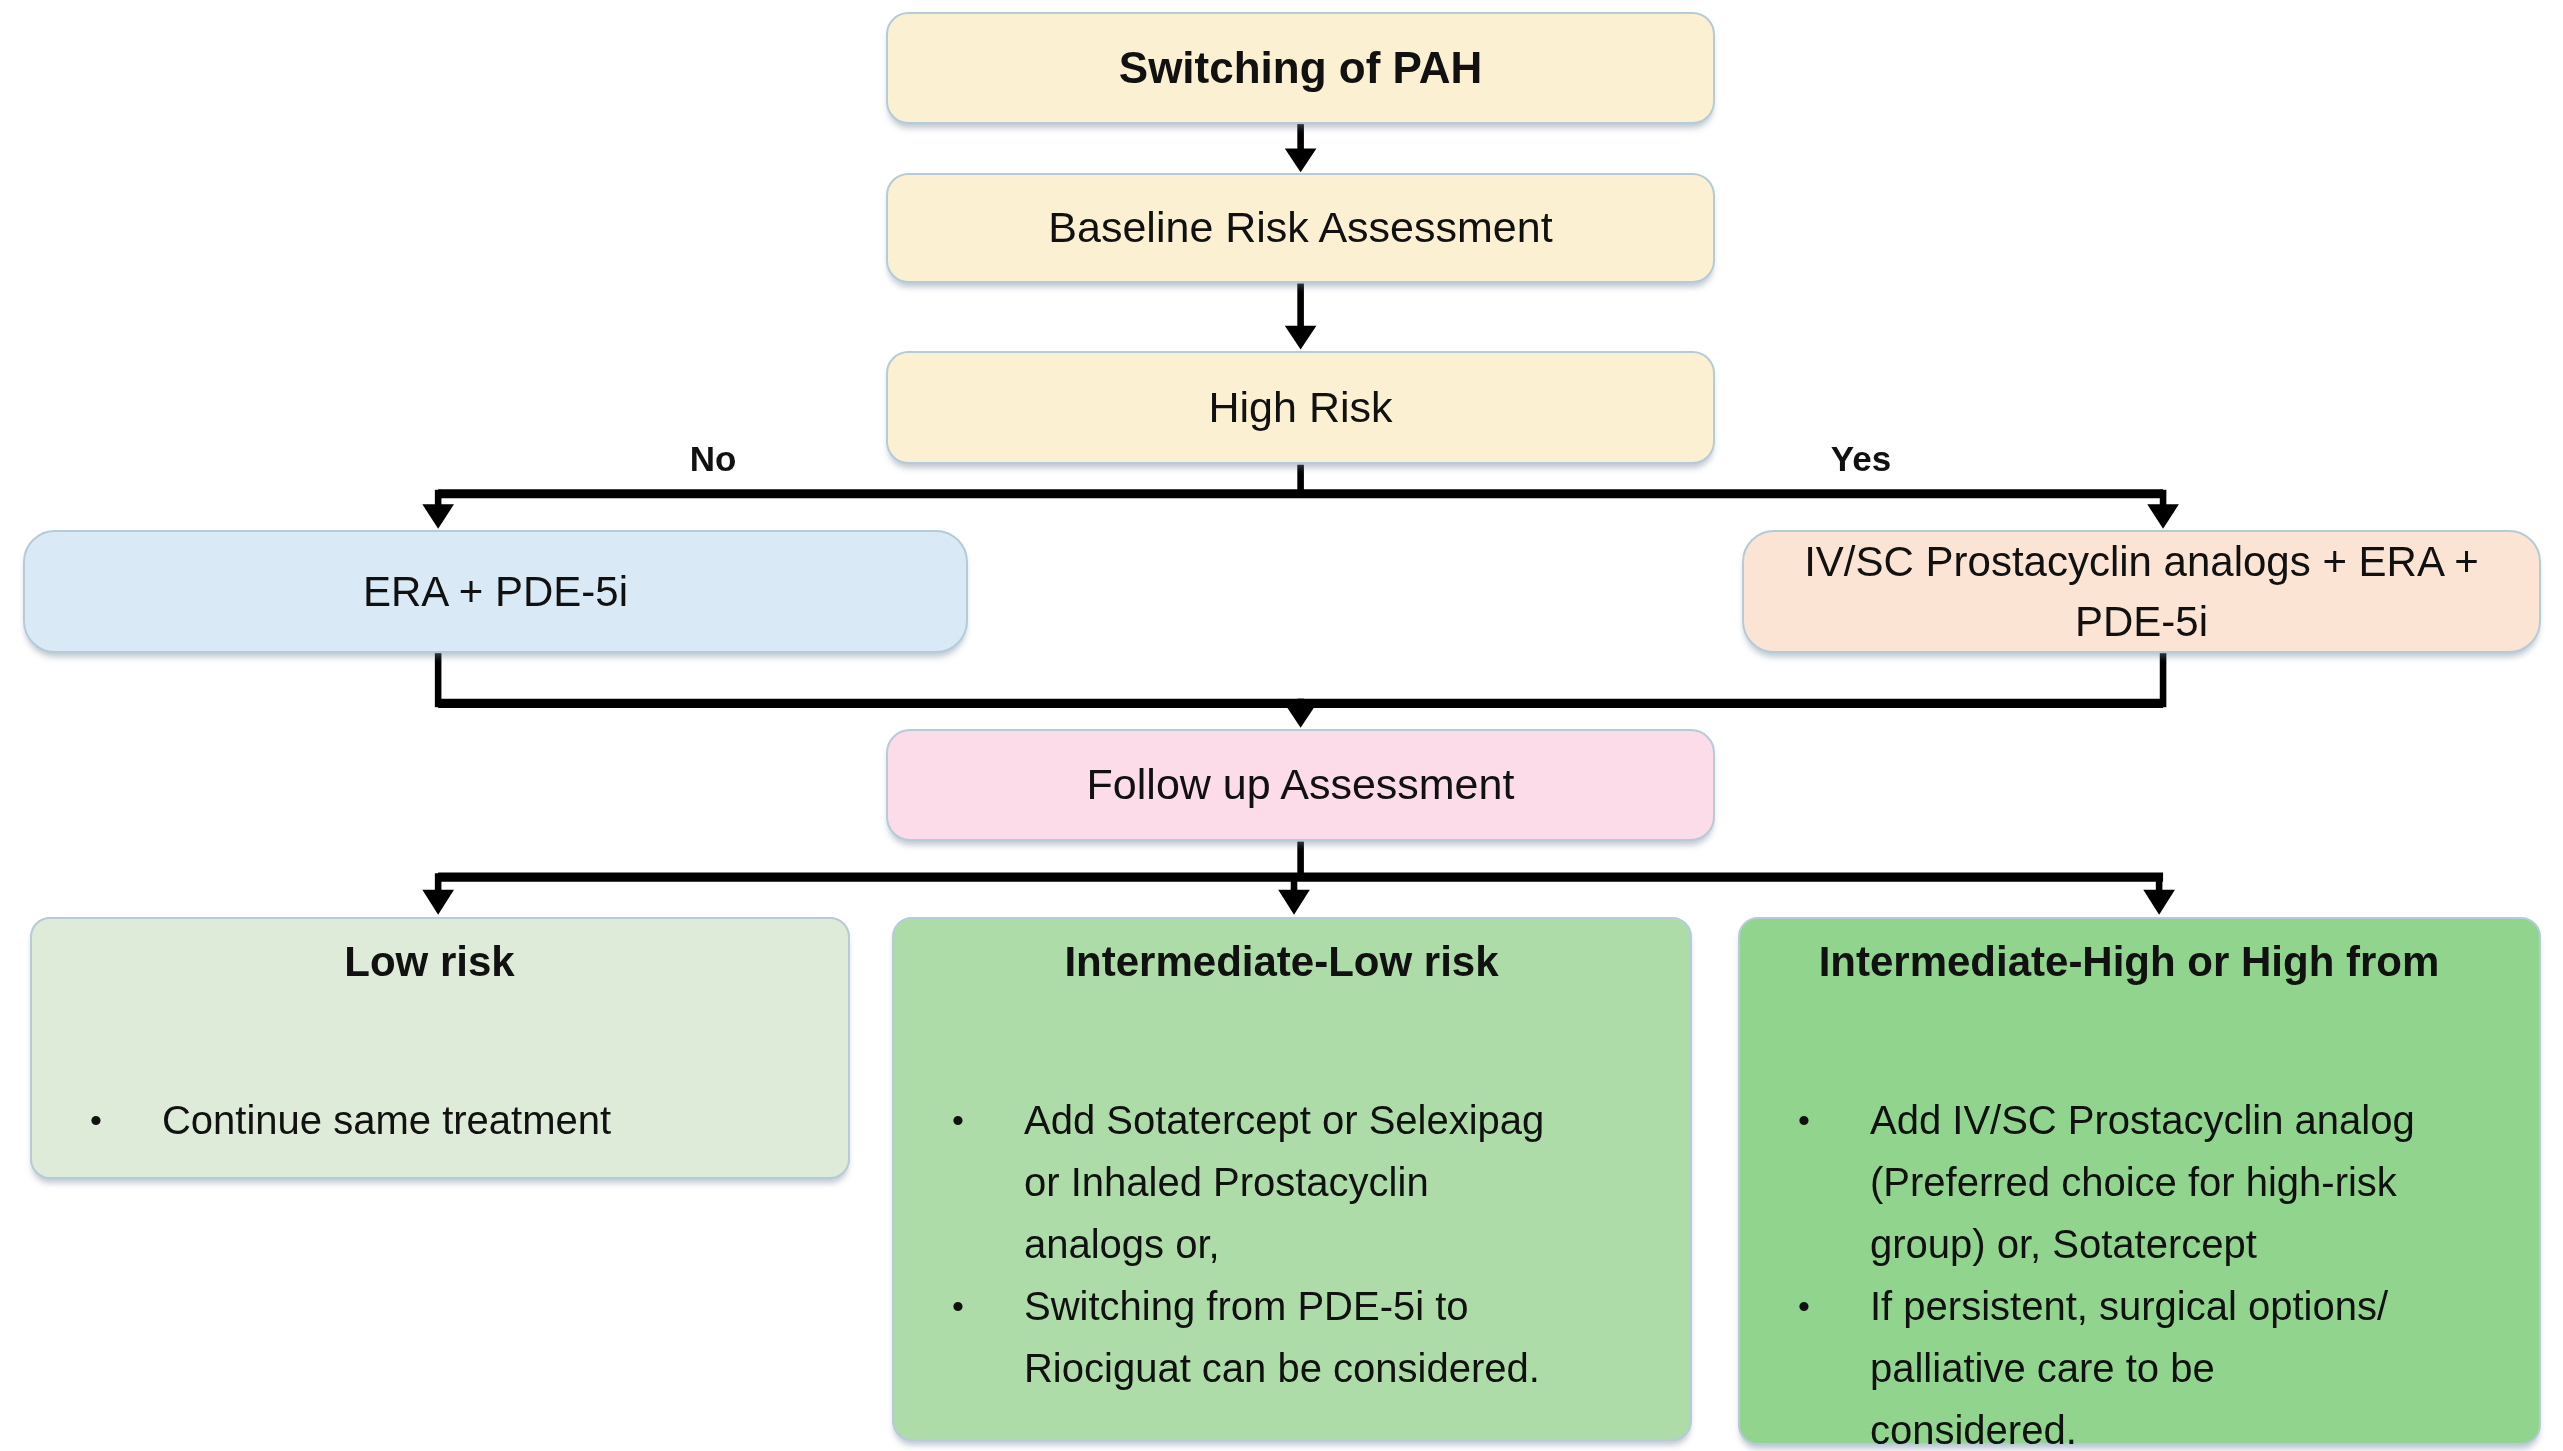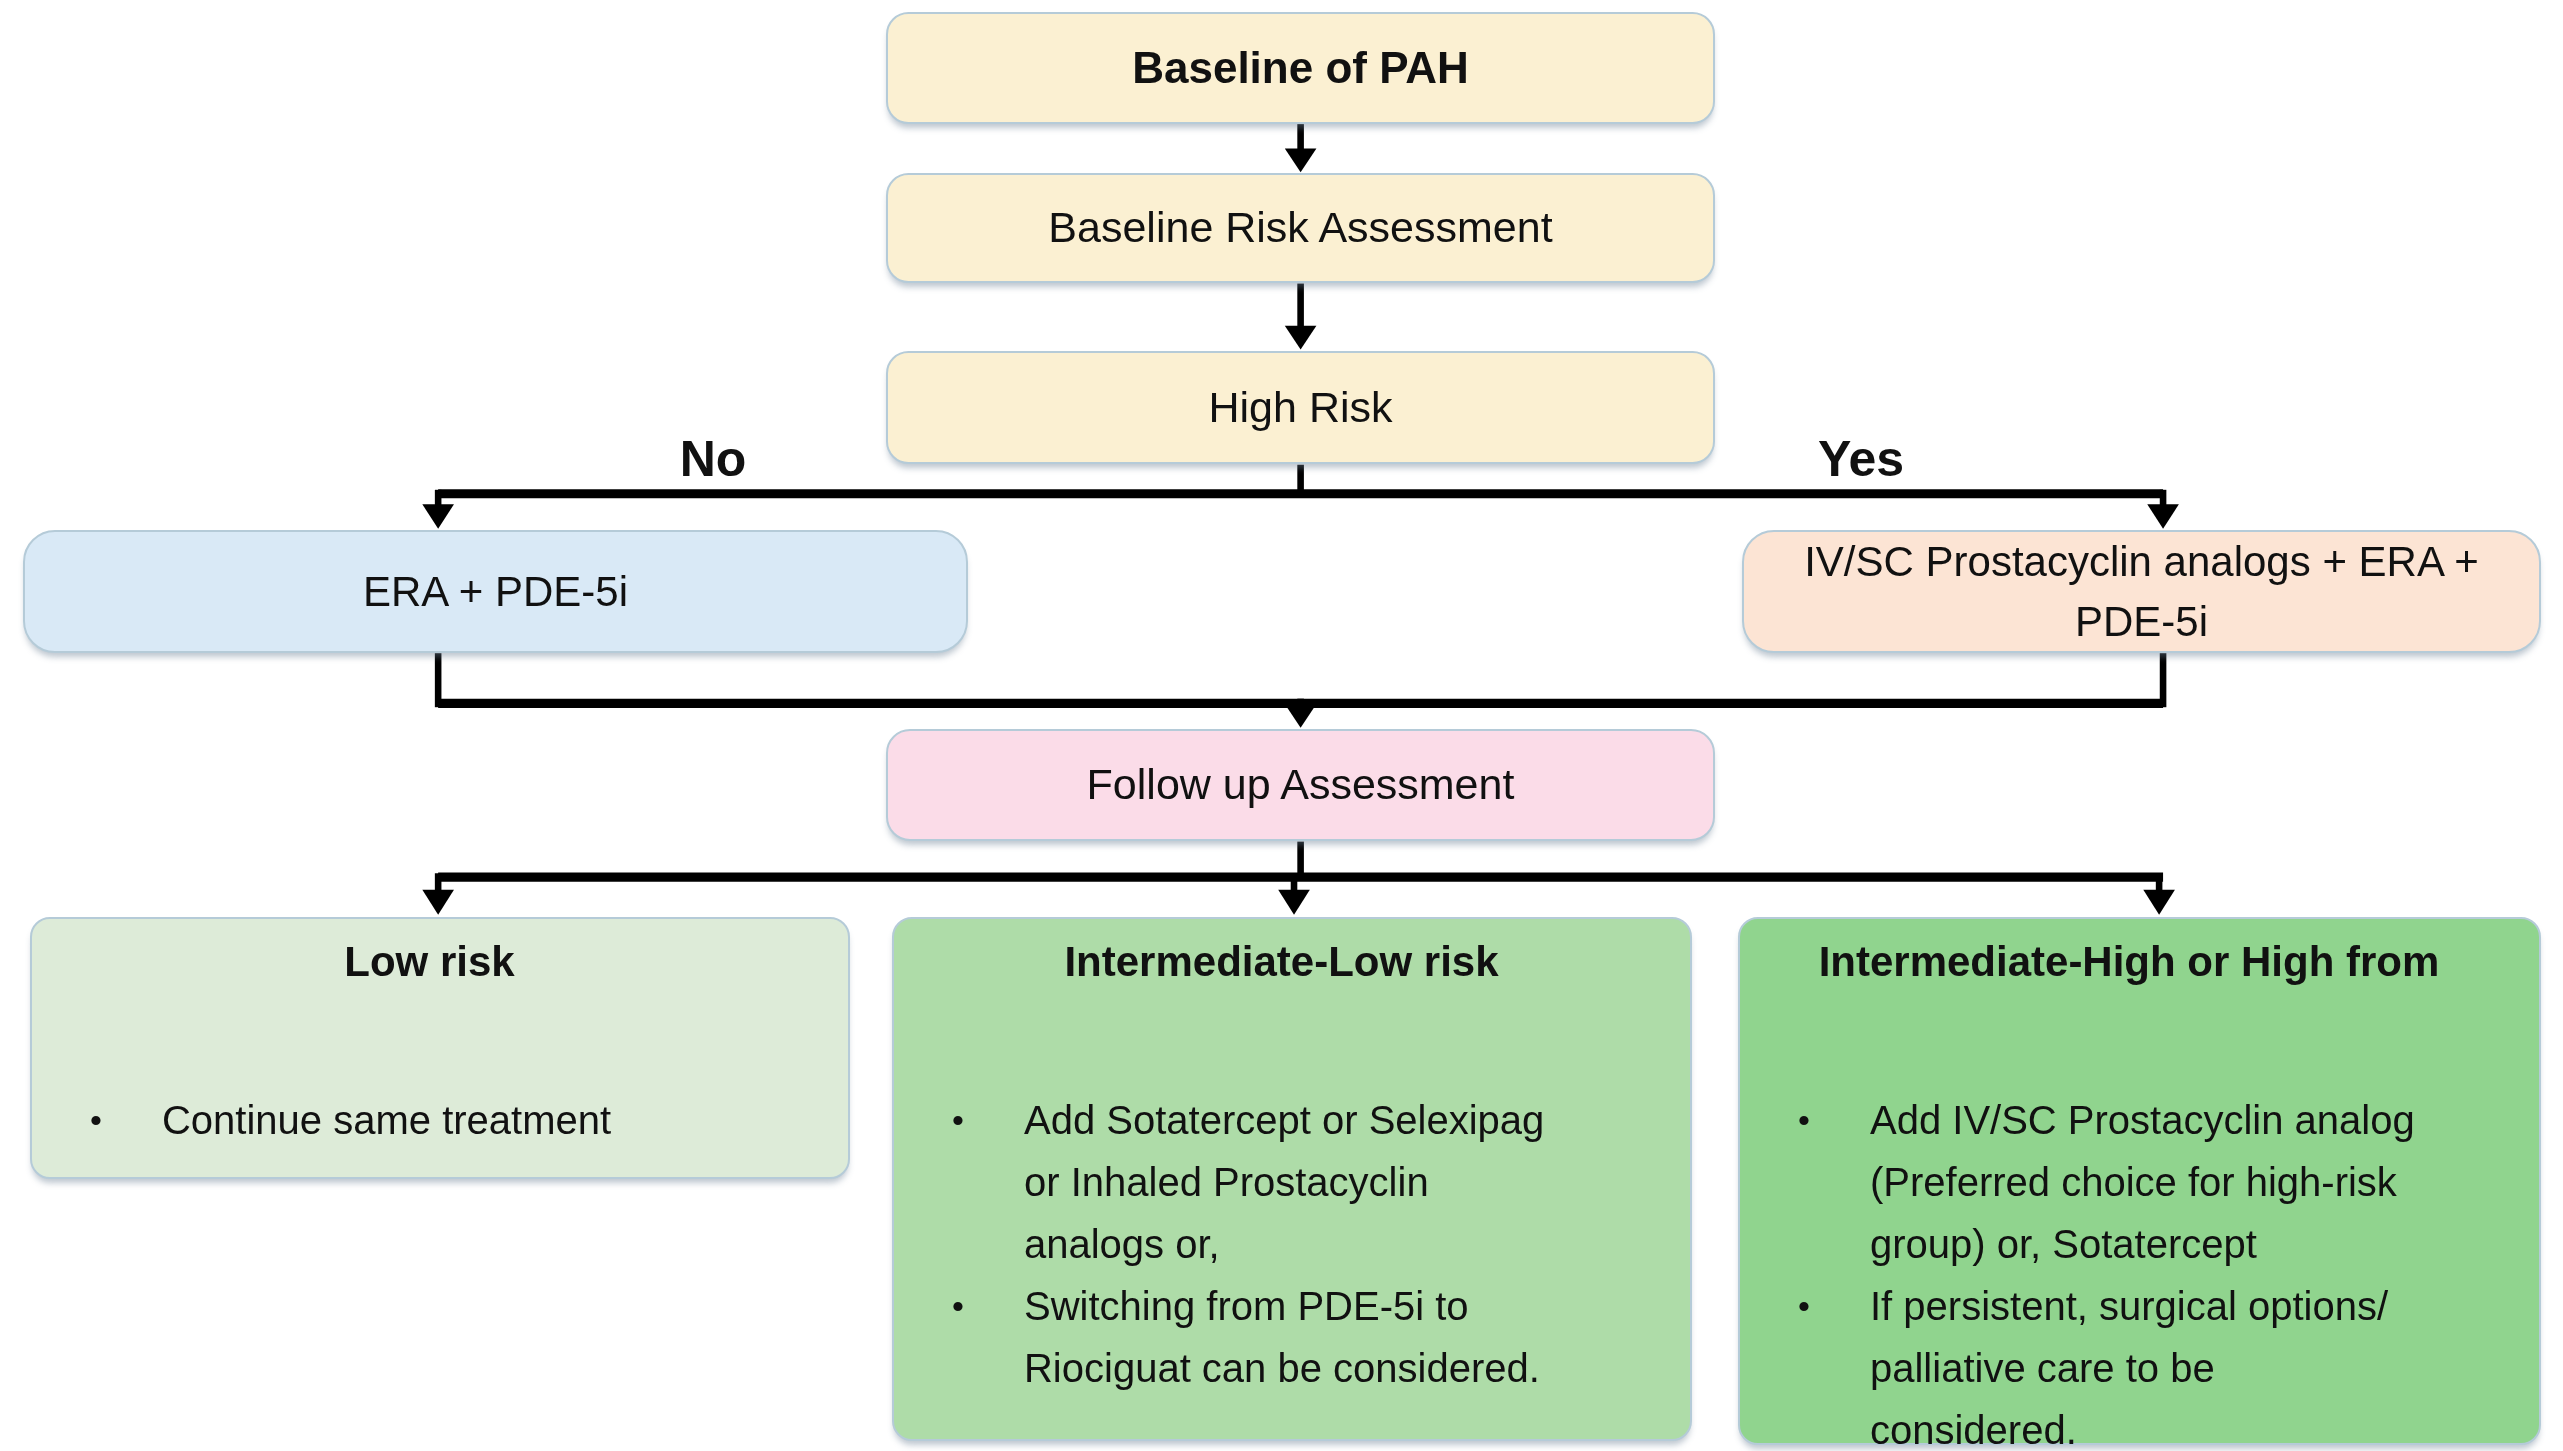--- a/index.html
+++ b/index.html
@@ -31,21 +31,21 @@
   .rb-low  {left:30px;  top:917px;width:820px;height:262px;background:var(--c-green_light);}
   .rb-ilow {left:892px;top:917px;width:800px;height:524px;background:var(--c-green_mid);}
   .rb-ihigh{left:1738px;top:917px;width:803px;height:528px;background:var(--c-green_dark);}
   .risk-title{font-size:42px;font-weight:bold;text-align:center;line-height:1.3;}
   .bullets{list-style:none;margin:99px 0 0 0;padding:0 6.6px 0 2.6px;}
   .bullets li{display:flex;align-items:flex-start;font-size:40px;line-height:62px;margin:0;}
   .bullets li + li{margin-top:0px;}
   .dot{flex:0 0 72px;text-align:left;padding-left:18.4px;font-size:34px;line-height:62px;}
   .btxt{white-space:pre-line;flex:1 1 auto;}
 
-  .edge-label{position:absolute;font-size:50px;font-weight:bold;width:198px;text-align:center;
+  .edge-label{position:absolute;font-size:35px;font-weight:bold;width:198px;text-align:center;
               transform:translate(-50%,-50%);}
   .el-no {left:713px;top:459px;}
   .el-yes{left:1861px;top:459px;}
 
   svg .c{stroke:var(--c-line);fill:none;}
   svg .t{fill:var(--c-line);stroke:none;}
 </style>
 </head>
 <body>
 
@@ -83,21 +83,21 @@
 
     <line class="c" x1="665" y1="1325" x2="665" y2="1352" stroke-width="10"></line>
     <polygon class="t" points="641,1350 689,1350 665,1388"></polygon>
     <line class="c" x1="1964" y1="1325" x2="1964" y2="1352" stroke-width="10"></line>
     <polygon class="t" points="1940,1350 1988,1350 1964,1388"></polygon>
     <line class="c" x1="3277" y1="1325" x2="3277" y2="1352" stroke-width="10"></line>
     <polygon class="t" points="3253,1350 3301,1350 3277,1388"></polygon>
   </svg>
 
   <div class="node n-diagnosis">
-    <span class="lbl">Baseline of PAH</span>
+    <span class="lbl">Switching of PAH</span>
   </div>
 
   <div class="node n-baseline">
     <span class="lbl">Baseline Risk Assessment</span>
   </div>
 
   <div class="node n-highrisk">
     <span class="lbl">High Risk</span>
   </div>
 

